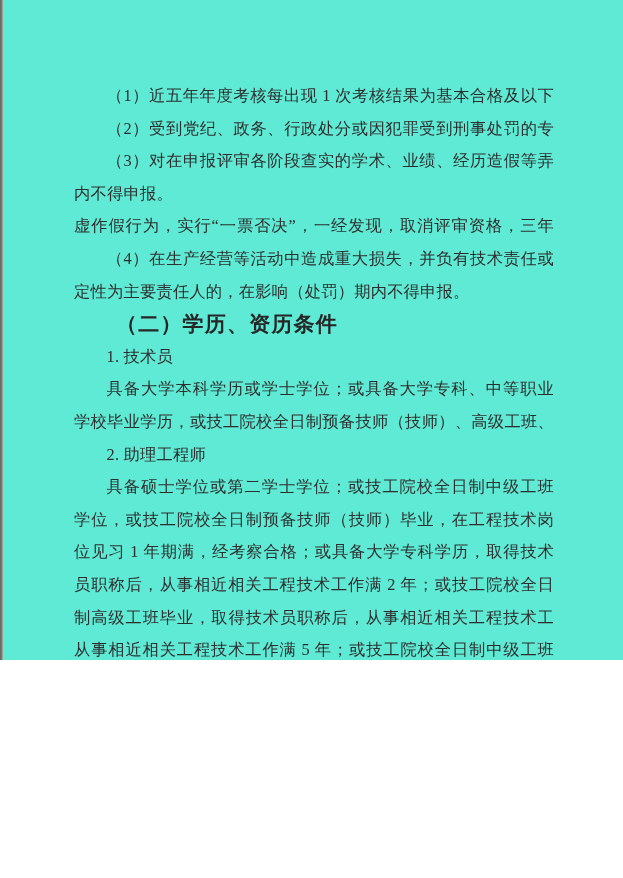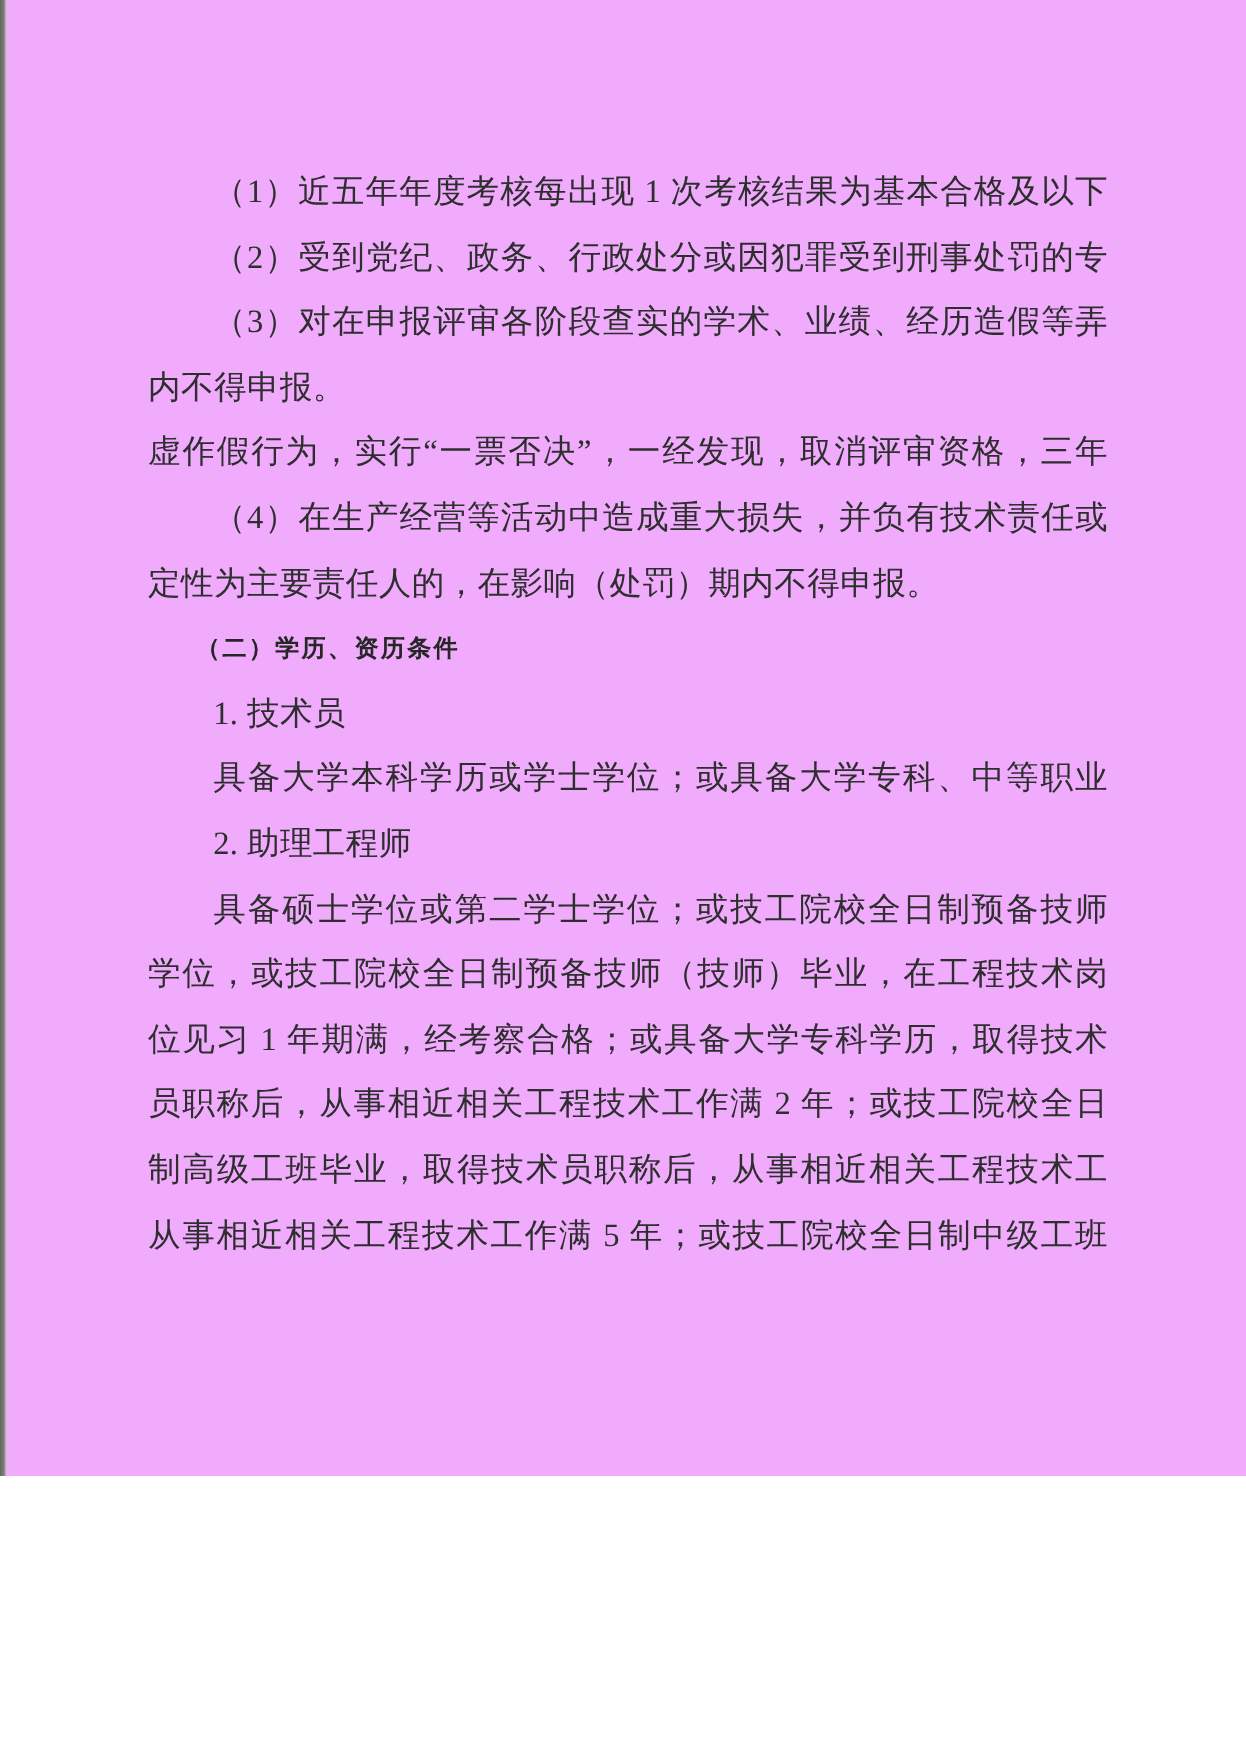--- a/index.html
+++ b/index.html
@@ -3,22 +3,22 @@
 <meta charset="utf-8">
 <style>
   html, body {
     margin: 0;
     padding: 0;
     background: #ffffff;
   }
   .page {
     position: relative;
     width: 623px;
-    height: 738px;
-    background: #f0abfc;
+    height: 660px;
+    background: #5eead4;
     overflow: hidden;
     font-family: "Liberation Serif", "DejaVu Serif", serif;
   }
   .scan-edge {
     position: absolute;
     left: 0;
     top: 0;
     width: 3px;
     height: 878px;
     background: linear-gradient(to right, #62665f 0%, #787c74 60%, #b9bcb5 100%);
@@ -44,21 +44,21 @@
     white-space: normal;
     text-align: justify;
     text-align-last: justify;
     text-justify: inter-character;
     overflow: hidden;
     height: 32.6px;
   }
   .line.heading {
     font-family: "Liberation Sans", "DejaVu Sans", sans-serif;
     font-weight: bold;
-    font-size: 12px;
+    font-size: 21px;
     letter-spacing: 1.2px;
     color: #262626;
   }
   .page-number {
     position: absolute;
     top: 830px;
     left: 0;
     width: 623px;
     text-align: center;
     font-size: 12.5px;
@@ -78,22 +78,23 @@
     <div class="line indent fill">（1）近五年年度考核每出现 1 次考核结果为基本合格及以下</div>
     <div class="line indent fill">（2）受到党纪、政务、行政处分或因犯罪受到刑事处罚的专</div>
     <div class="line indent fill">（3）对在申报评审各阶段查实的学术、业绩、经历造假等弄</div>
     <div class="line">内不得申报。</div>
     <div class="line fill">虚作假行为，实行“一票否决”，一经发现，取消评审资格，三年</div>
     <div class="line indent fill">（4）在生产经营等活动中造成重大损失，并负有技术责任或</div>
     <div class="line">定性为主要责任人的，在影响（处罚）期内不得申报。</div>
     <div class="line indent heading">（二）学历、资历条件</div>
     <div class="line indent">1. 技术员</div>
     <div class="line indent fill">具备大学本科学历或学士学位；或具备大学专科、中等职业</div>
+    <div class="line fill">学校毕业学历，或技工院校全日制预备技师（技师）、高级工班、</div>
     <div class="line indent">2. 助理工程师</div>
-    <div class="line indent fill">具备硕士学位或第二学士学位；或技工院校全日制预备技师</div>
+    <div class="line indent fill">具备硕士学位或第二学士学位；或技工院校全日制中级工班</div>
     <div class="line fill">学位，或技工院校全日制预备技师（技师）毕业，在工程技术岗</div>
     <div class="line fill">位见习 1 年期满，经考察合格；或具备大学专科学历，取得技术</div>
     <div class="line fill">员职称后，从事相近相关工程技术工作满 2 年；或技工院校全日</div>
     <div class="line fill">制高级工班毕业，取得技术员职称后，从事相近相关工程技术工</div>
     <div class="line fill">从事相近相关工程技术工作满 5 年；或技工院校全日制中级工班</div>
   </div>
 
   <div class="page-number">3</div>
 
 </div>

